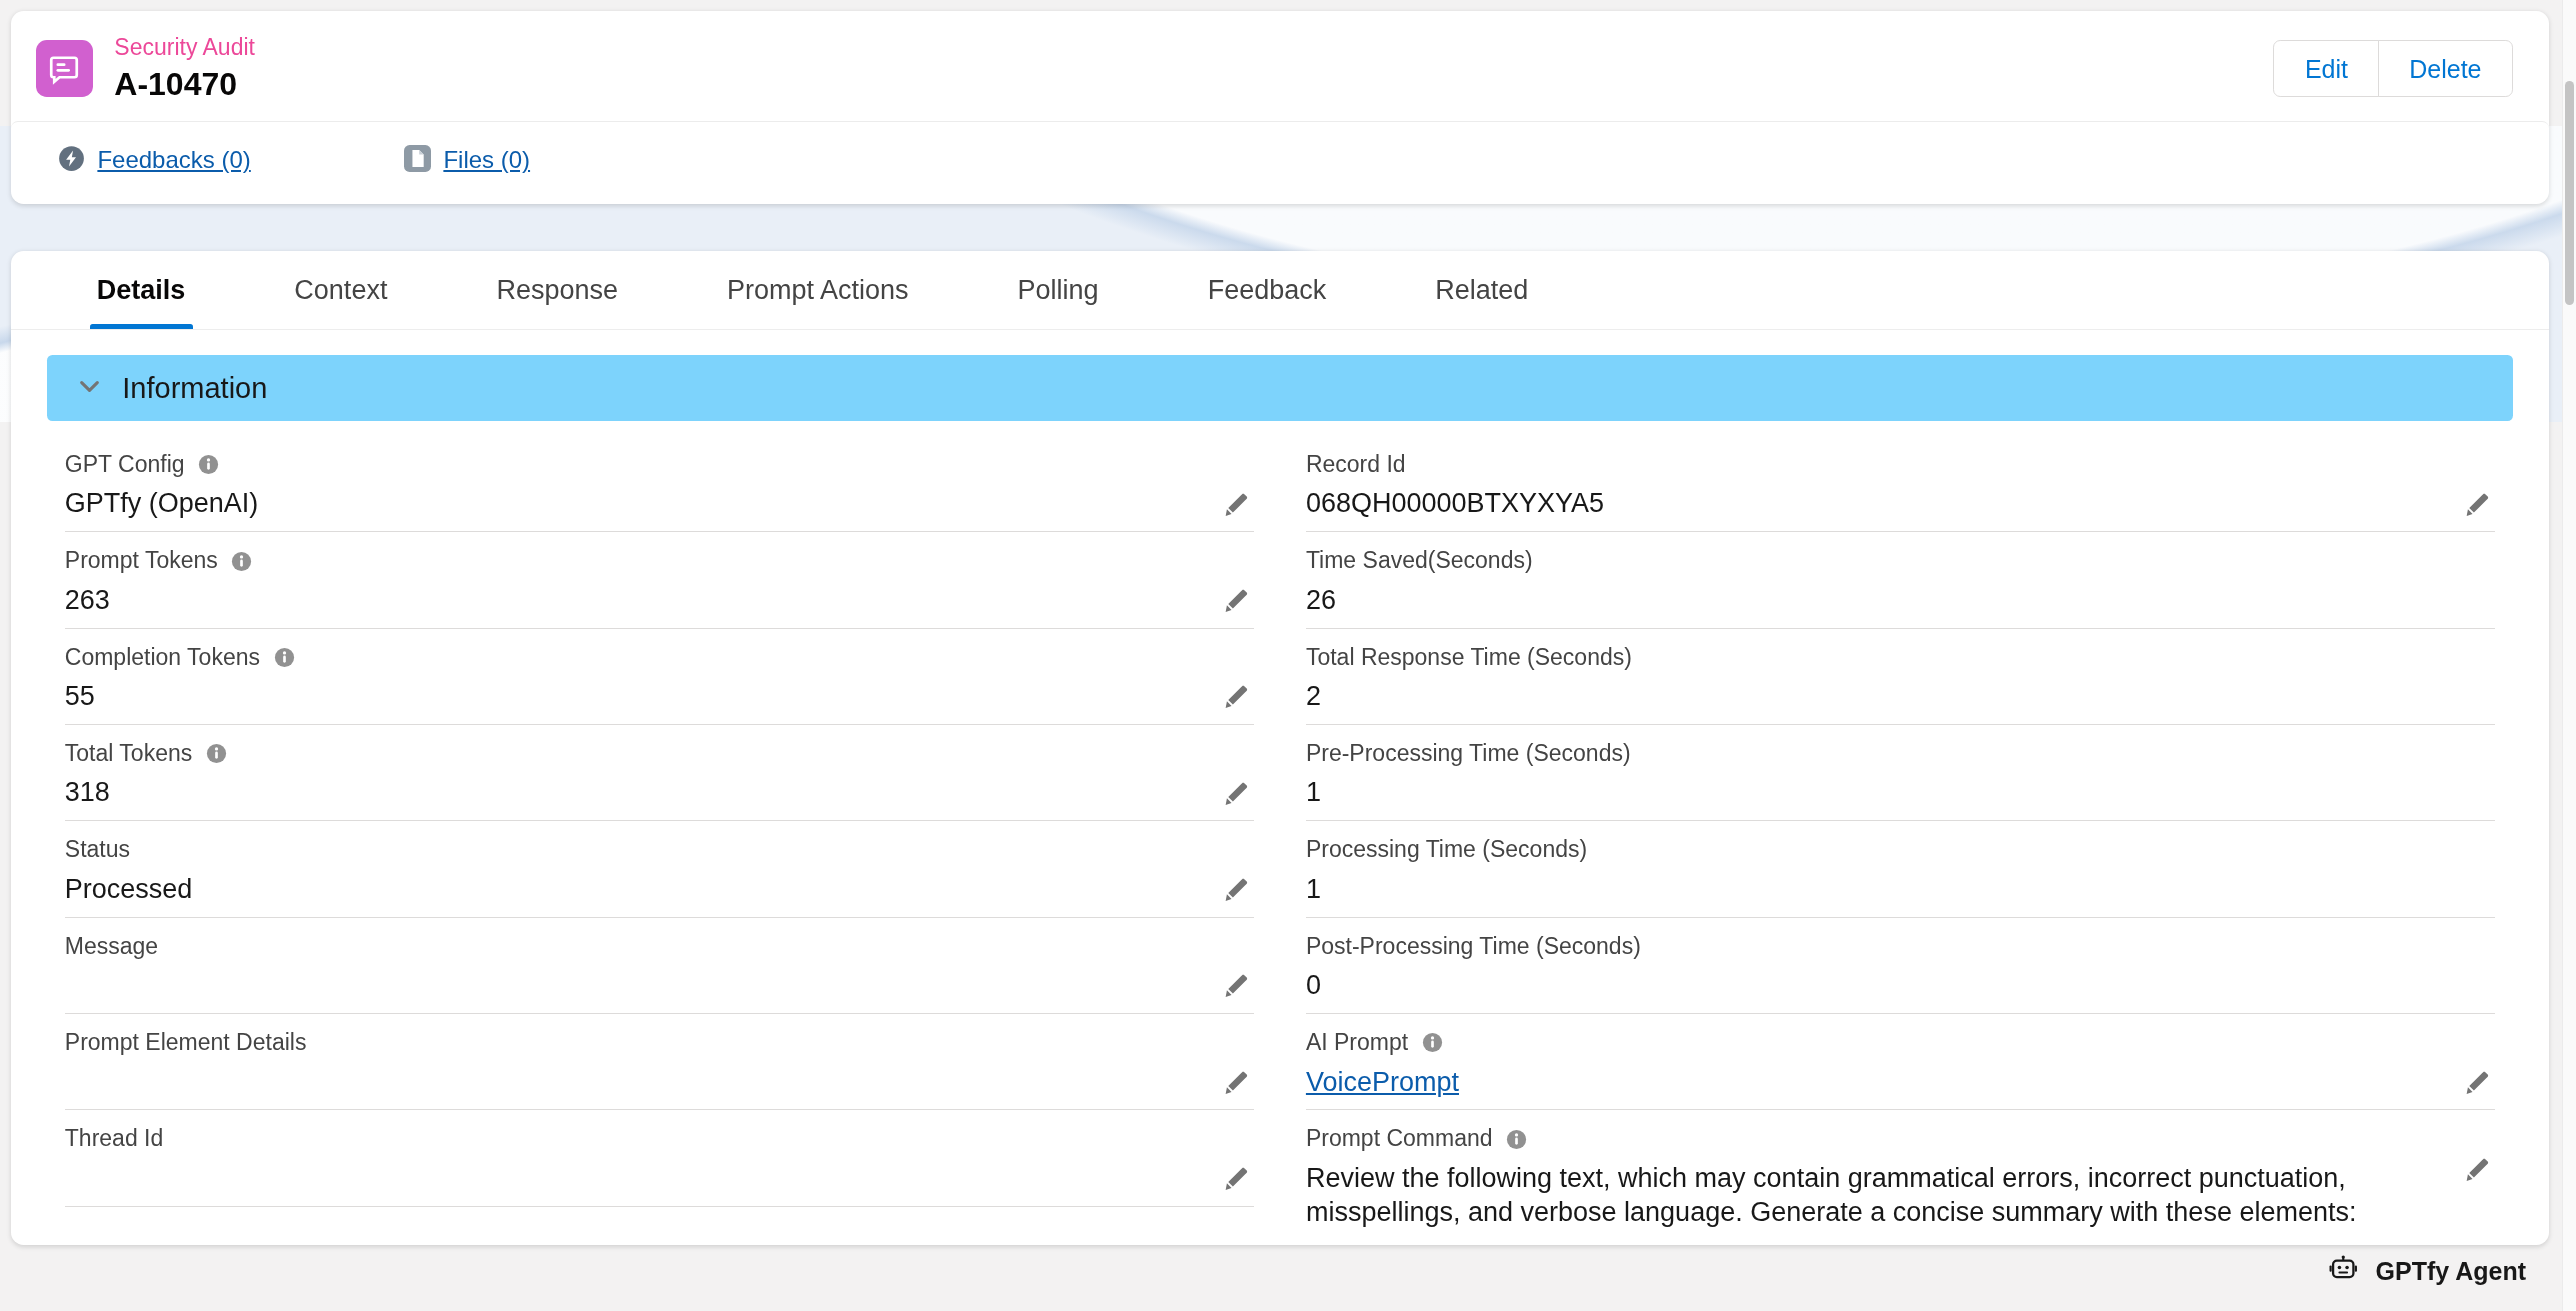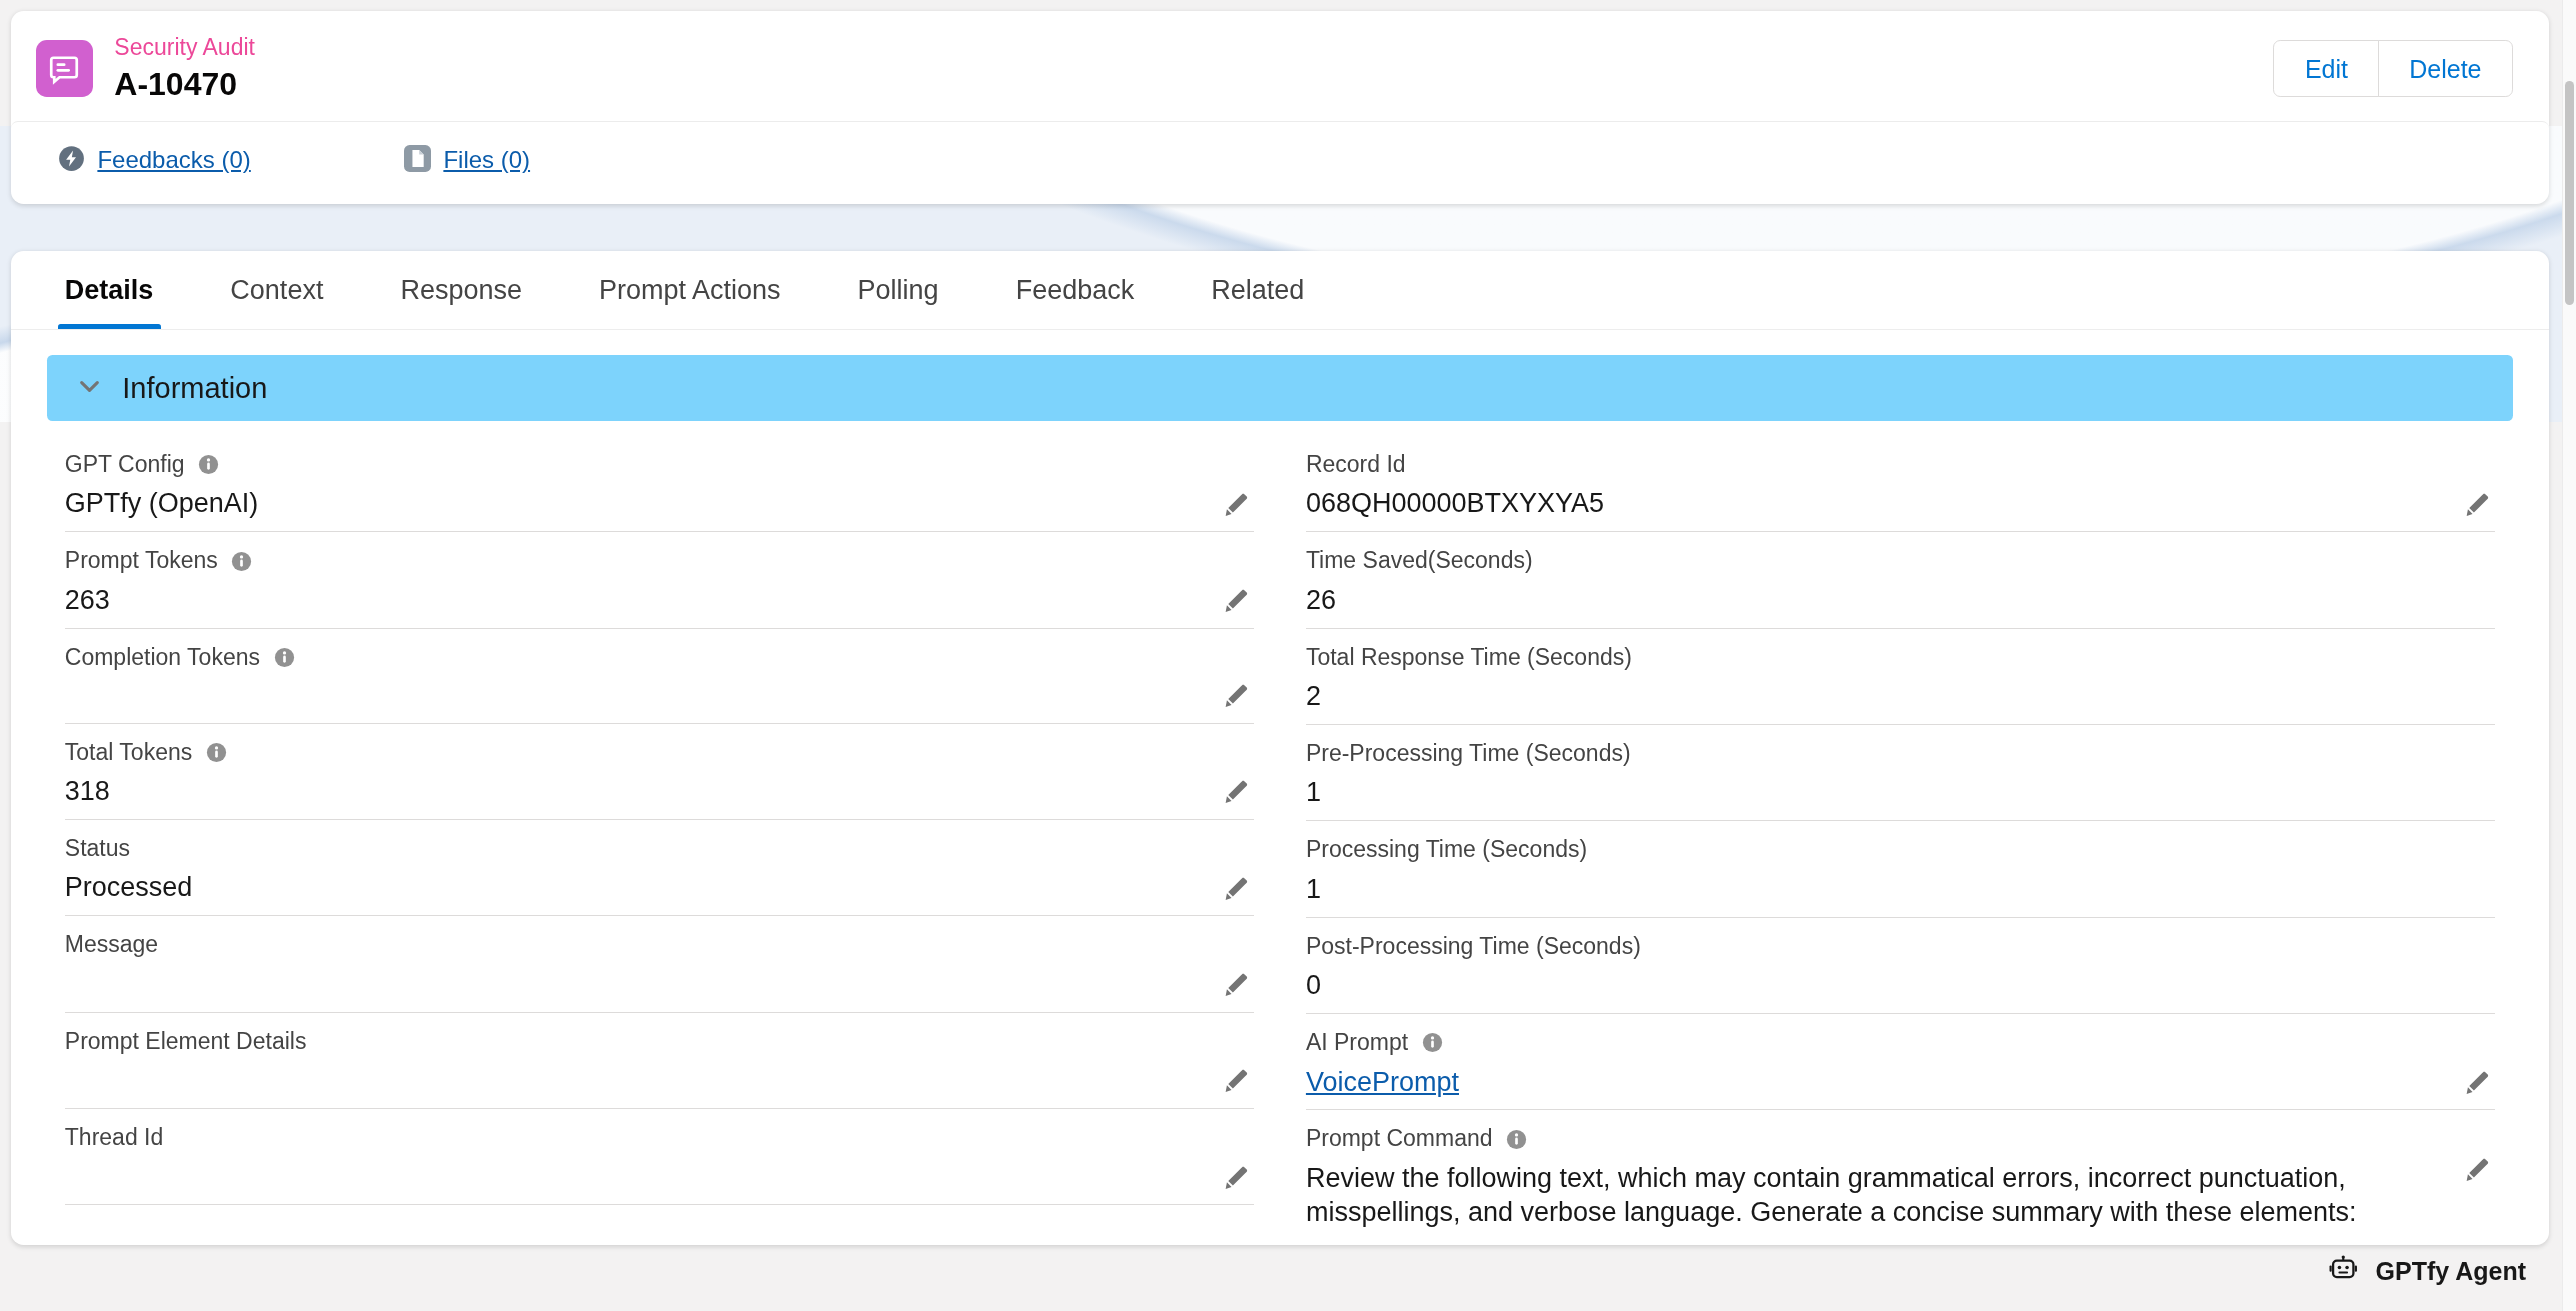--- a/index.html
+++ b/index.html
@@ -59,21 +59,21 @@
 
   
   .main-card { margin-top: 47px; height: 994px; overflow: hidden; }
   .tabs-bar {
     display: flex; gap: 77px; align-items: stretch;
     height: 79px; padding: 0 54px;
     border-bottom: 1.8px solid #ededed;
   }
   .tab {
     position: relative; display: flex; align-items: center;
-    font-size: 27px; color: #444; cursor: pointer; white-space: nowrap;
+    font-size: 27px; color: #444; cursor: pointer; white-space: nowrap; margin-left: 32px;
   }
   .tab.active { color: #080707; font-weight: bold; }
   .tab.active::after {
     content: ""; position: absolute; left: -7.2px; right: -7.2px; bottom: 0;
     height: 5.4px; background: #0176d3; border-radius: 2.7px 2.7px 0 0;
   }
 
   .section-bar {
     margin: 25px 36px 0 36px;
     background: #7dd3fc; border-radius: 5.4px;
@@ -236,20 +236,21 @@
         <div class="field-label-line">
           <span class="field-label">Completion Tokens</span>
           <span class="info-icon">
             <svg viewBox="0 0 24 24" width="23" height="23">
                 <circle cx="12" cy="12" r="10" fill="#919191"></circle>
                 <circle cx="12" cy="7.2" r="1.7" fill="#fff"></circle>
                 <rect x="10.6" y="10" width="2.8" height="7.4" rx="1.4" fill="#fff"></rect>
               </svg>
           </span>
         </div>
+        <div class="field-value">55</div>
         <span class="edit-icon">
           <svg viewBox="0 0 52 52" width="27" height="27">
               <path fill="#747474" d="M9.5 33.4l8.9 8.9L7 46l2.5-12.6zM36.7 6.2l8.9 8.9L21 39.7l-8.9-8.9L36.7 6.2zm10.9 6.9l-2.3 2.3-8.9-8.9 2.3-2.3c1.2-1.2 3.1-1.2 4.2 0l4.7 4.7c1.1 1.2 1.1 3 0 4.2z"></path>
             </svg>
         </span>
       </div>
 
       <div class="field-row">
         <div class="field-label-line">
           <span class="field-label">Total Tokens</span>

